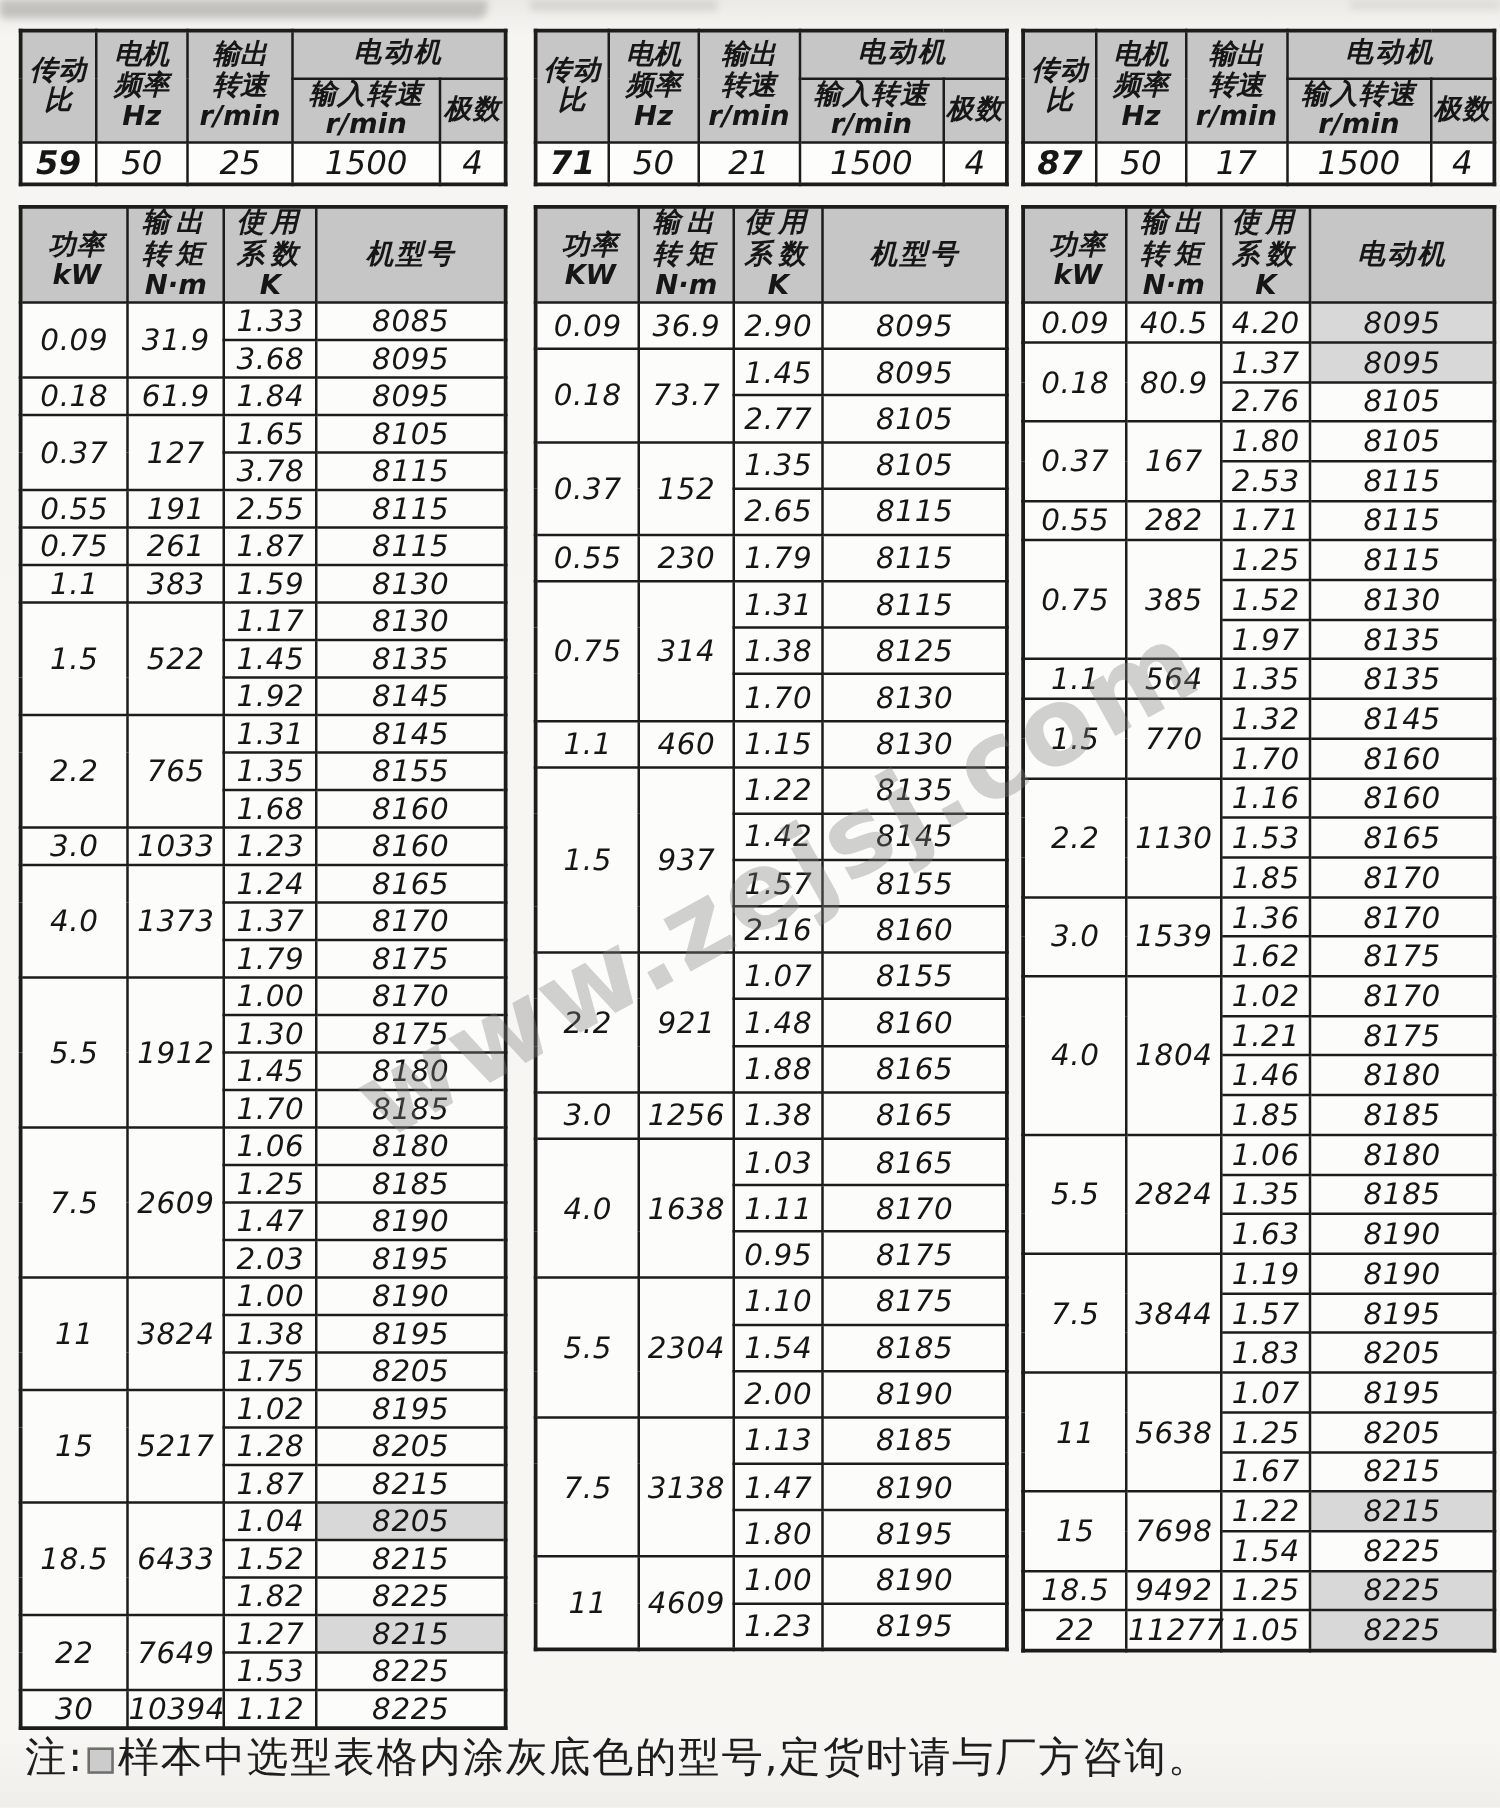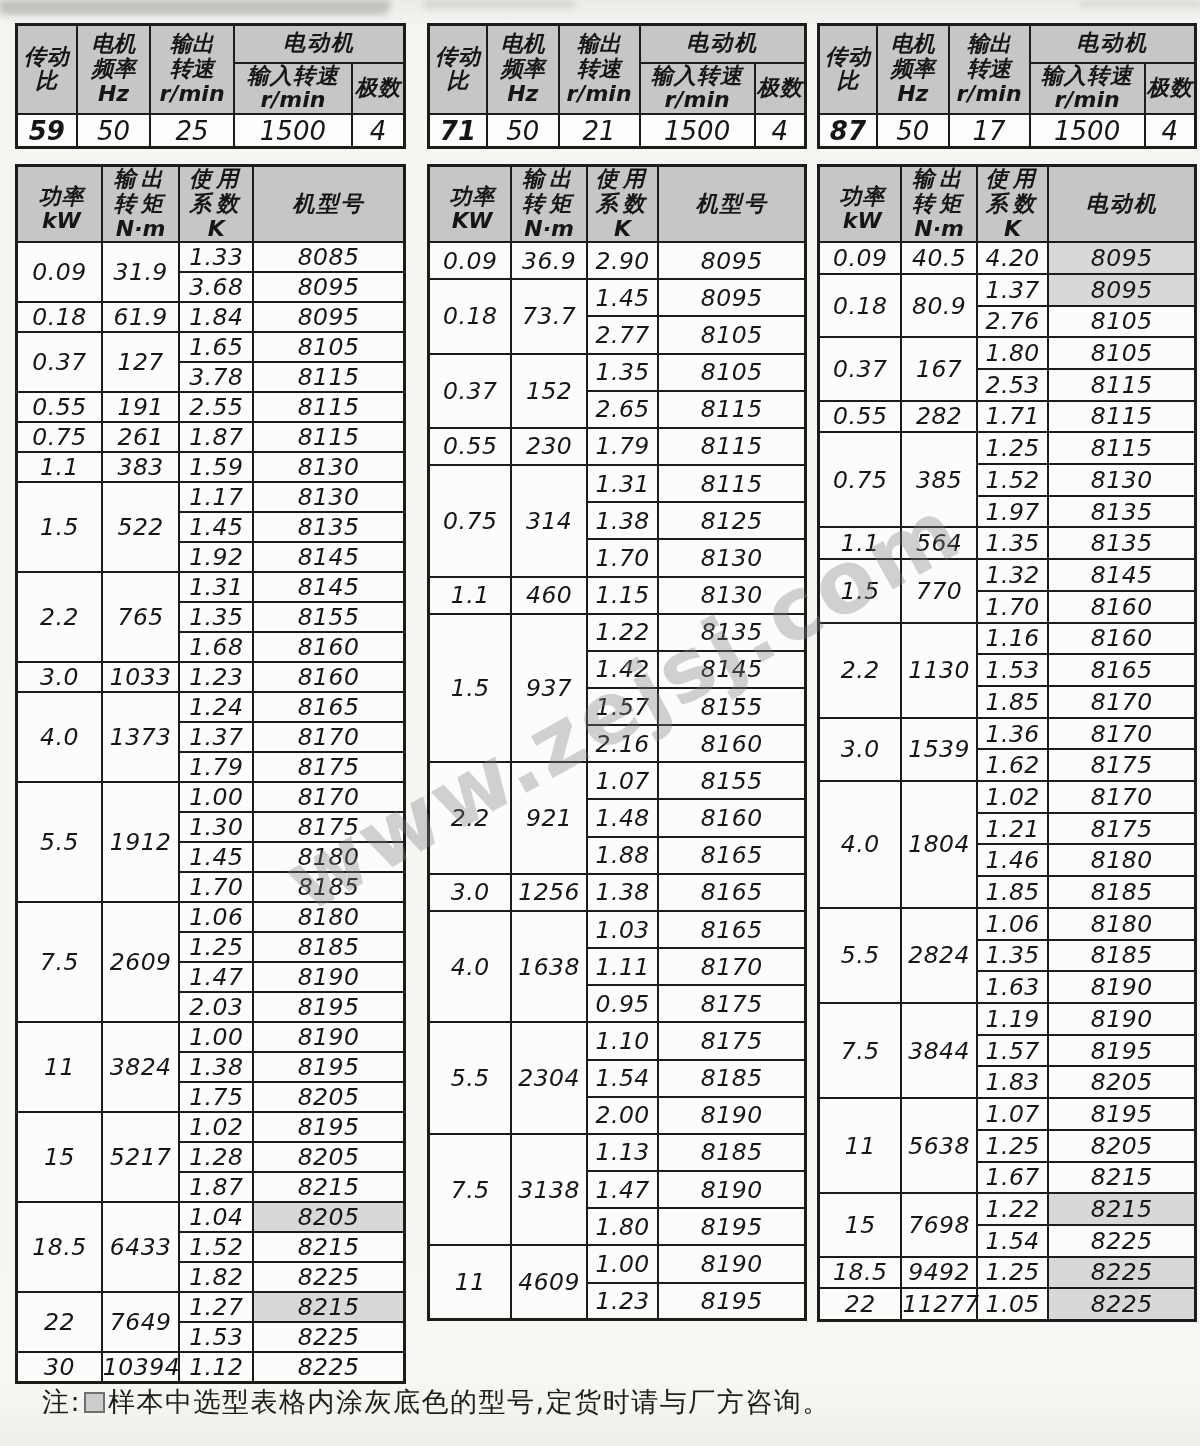--- a/index.html
+++ b/index.html
@@ -56,22 +56,22 @@
   .stack-between { display: flex; flex-direction: column; justify-content: space-between; height: 53px; padding: 7px 0 8px 4px; }
 
   .watermark {
     position: absolute; left: 245px; top: 655px;
     font-size: 86px; font-weight: bold; letter-spacing: 3px; white-space: nowrap;
     color: var(--wm, rgba(125,125,125,0.35));
     transform: rotate(-29deg);
     z-index: 9; pointer-events: none;
   }
   .note {
-    position: absolute; left: 42px; top: 1384px;
-    font-size: 27px; letter-spacing: 1.5px; color: #1d1d1d;
+    position: absolute; left: 20px; top: 1384px;
+    font-size: 33px; letter-spacing: 1.5px; color: #1d1d1d;
     white-space: nowrap;
   }
   .sq {
     display: inline-block; width: 21px; height: 21px;
     border: 2px solid #6f6f6f; background: #cccccc;
     vertical-align: -2px; margin: 0 3px;
   }
 </style>
 </head>
 <body>

